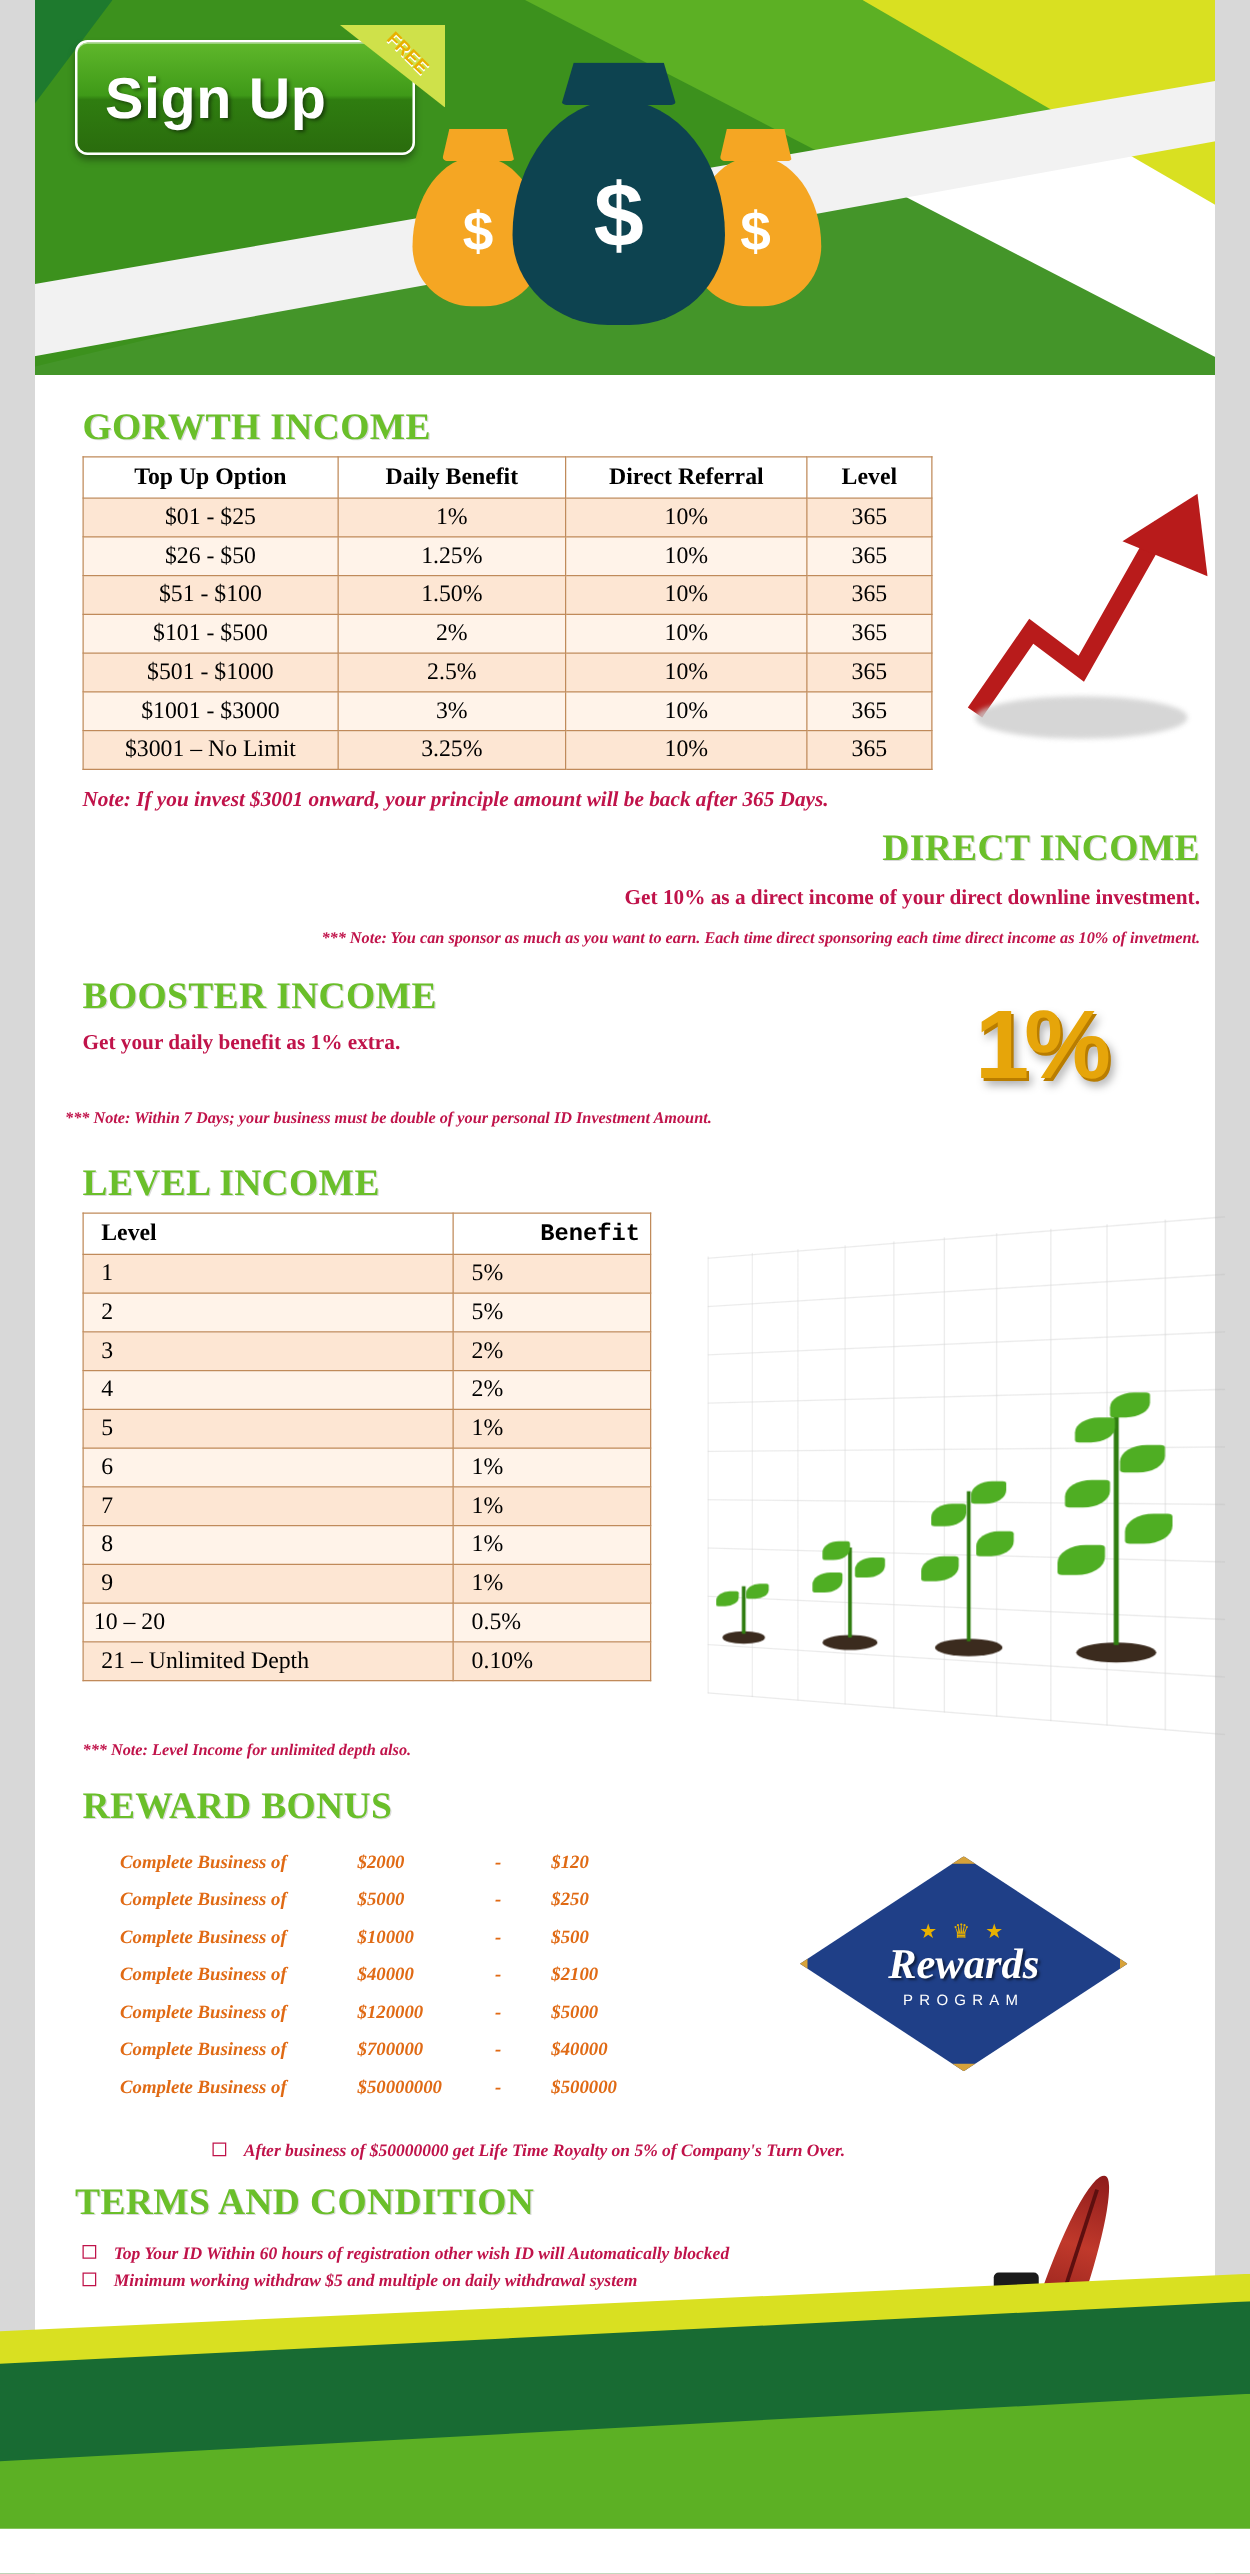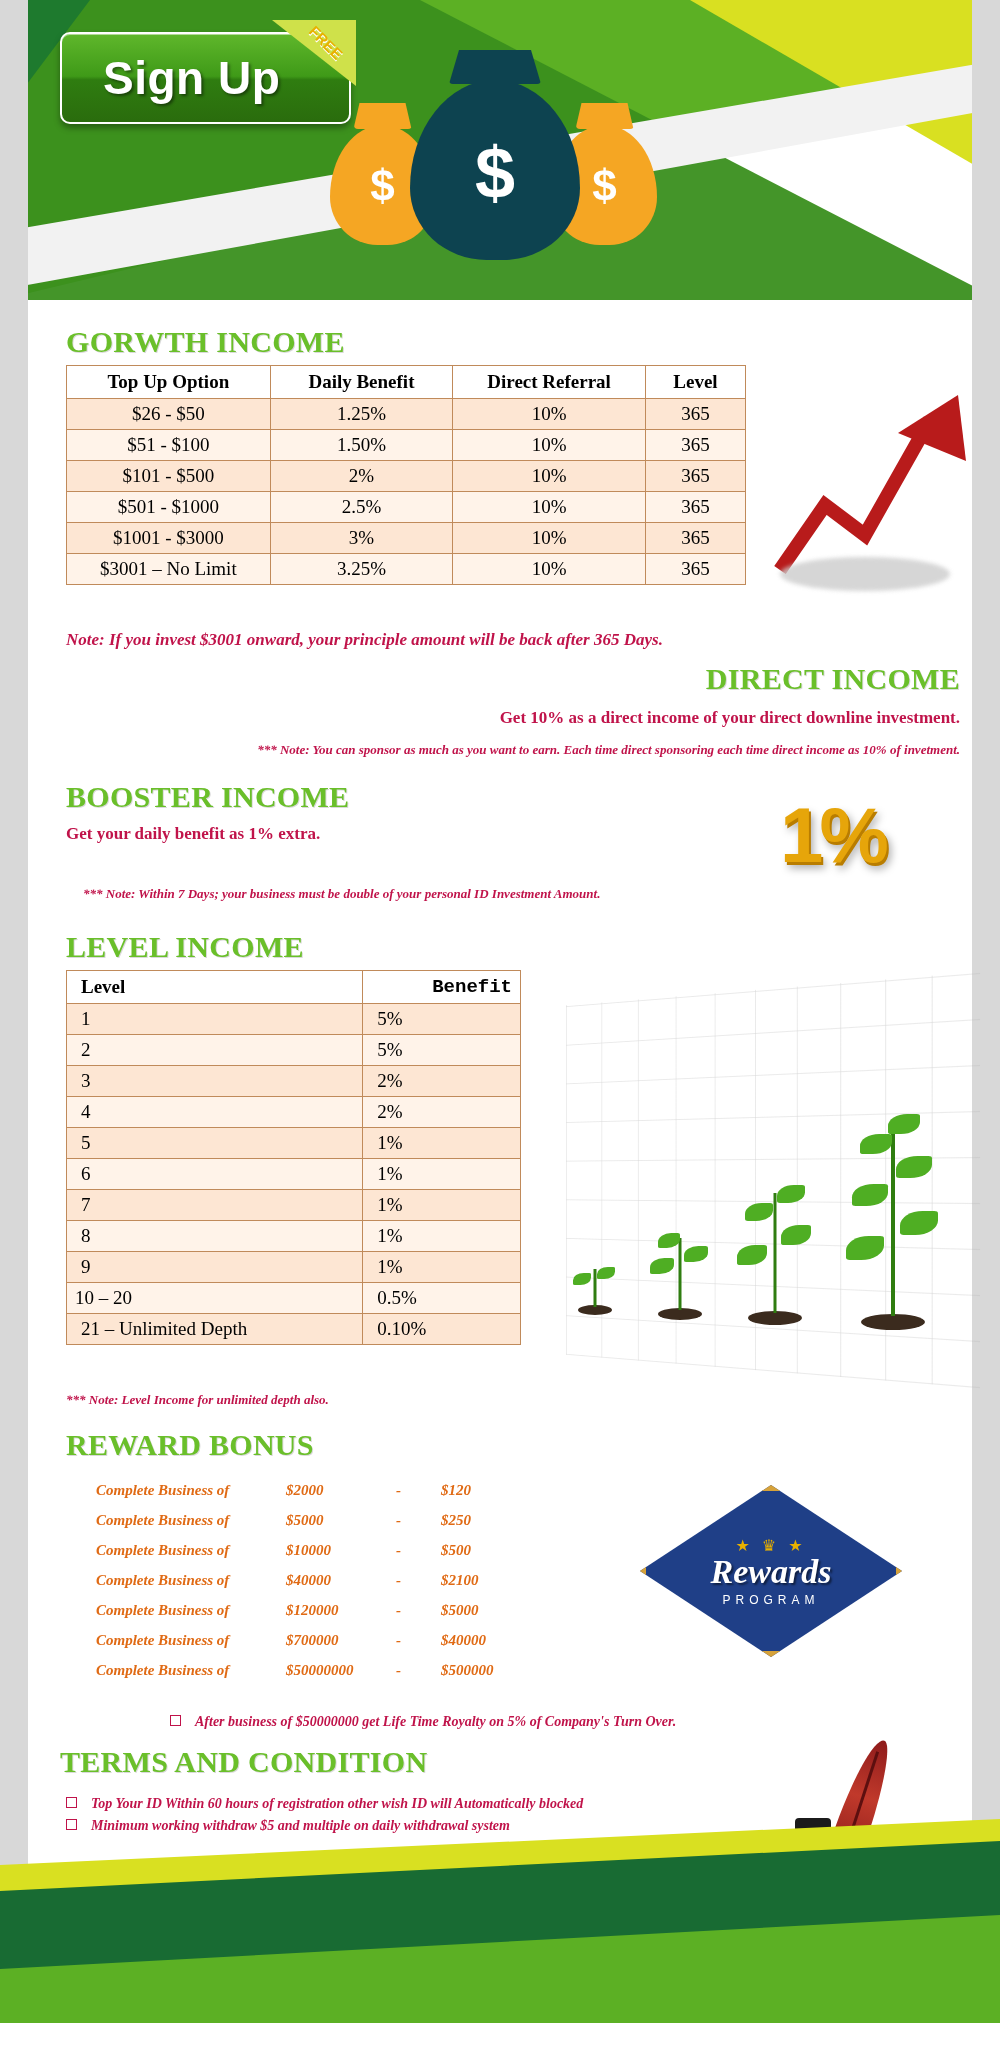--- a/index.html
+++ b/index.html
@@ -57,21 +57,20 @@
 
   
   .signup-btn{
     position:absolute;left:60px;top:32px;width:268px;height:88px;
     border-radius:10px;
     background:linear-gradient(#5fb72b 0%, #3f9a18 48%, #2f7d10 52%, #2a6c0d 100%);
     border:2px solid #ffffff;
     box-shadow:0 4px 6px rgba(0,0,0,.35), inset 0 1px 0 rgba(255,255,255,.5);
     display:flex;align-items:center;justify-content:flex-start;
     cursor:pointer;
-    padding-left:19px;
   }
   .signup-btn span{
     color:#ffffff;font-family:"Liberation Sans",sans-serif;
     font-size:46px;font-weight:bold;letter-spacing:.5px;
     margin-left:22px;
     text-shadow:2px 2px 3px rgba(0,0,0,.45);
   }
   .free-ribbon{
     position:absolute;left:272px;top:20px;width:84px;height:66px;
     background:#cfe14a;
@@ -299,20 +298,26 @@
     <thead>
       <tr>
         <th style="width:210px;">Top Up Option</th>
         <th style="width:185px;">Daily Benefit</th>
         <th style="width:195px;">Direct Referral</th>
         <th style="width:90px;">Level</th>
       </tr>
     </thead>
     <tbody>
       <tr>
+        <td>$01 - $25</td>
+        <td>1%</td>
+        <td>10%</td>
+        <td>365</td>
+      </tr>
+      <tr>
         <td>$26 - $50</td>
         <td>1.25%</td>
         <td>10%</td>
         <td>365</td>
       </tr>
       <tr>
         <td>$51 - $100</td>
         <td>1.50%</td>
         <td>10%</td>
         <td>365</td>
@@ -353,21 +358,21 @@
       <polygon points="188,10 196,76 128,48" fill="#b81b1b"></polygon>
     </svg>
   </div>
 
   <div class="sec-title" style="right:40px;top:662px;text-align:right;">DIRECT INCOME</div>
   <div class="note-red" style="right:40px;top:708px;font-size:17px;font-style:normal;text-align:right;">Get 10% as a direct income of your direct downline investment.</div>
   <div class="note-small" style="right:40px;top:742px;text-align:right;">*** Note: You can sponsor as much as you want to earn. Each time direct sponsoring each time direct income as 10% of invetment.</div>
 
   <div class="sec-title" style="left:66px;top:780px;">BOOSTER INCOME</div>
   <div class="note-red" style="left:66px;top:824px;font-size:17px;font-style:normal;">Get your daily benefit as 1% extra.</div>
-  <div class="note-small" style="left:83px;top:886px;">*** Note: Within 7 Days; your business must be double of your personal ID Investment Amount.</div>
+  <div class="note-small" style="left:52px;top:886px;">*** Note: Within 7 Days; your business must be double of your personal ID Investment Amount.</div>
 
   <div class="gold1">1%</div>
 
   <div class="sec-title" style="left:66px;top:930px;">LEVEL INCOME</div>
 
   <table class="grid" style="left:66px;top:970px;width:455px;">
     <thead>
       <tr>
         <th style="width:310px;text-align:left;padding-left:14px;">Level</th>
         <th style="width:145px;text-align:right;padding-left:14px;font-family:Liberation Mono, monospace;">Benefit</th>

